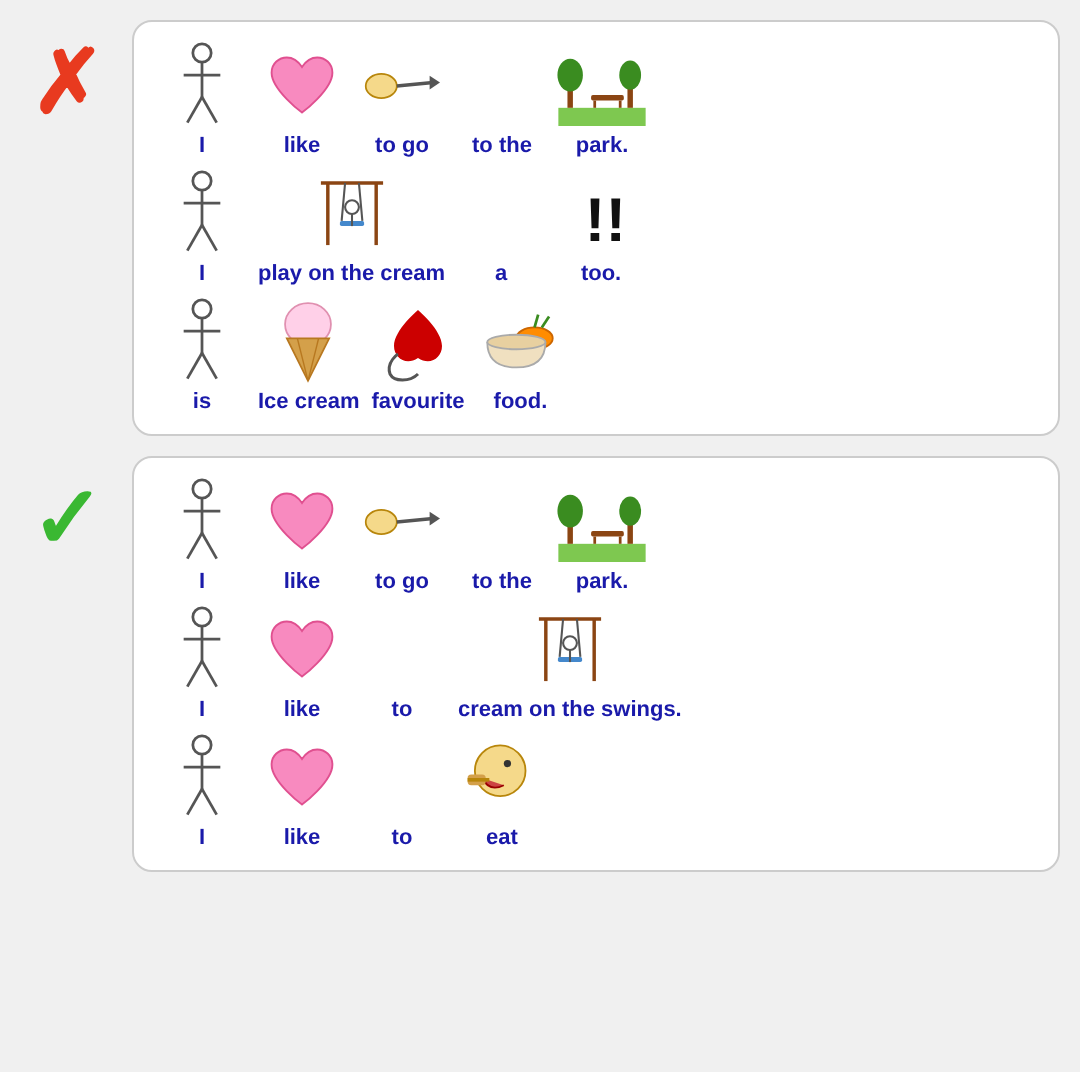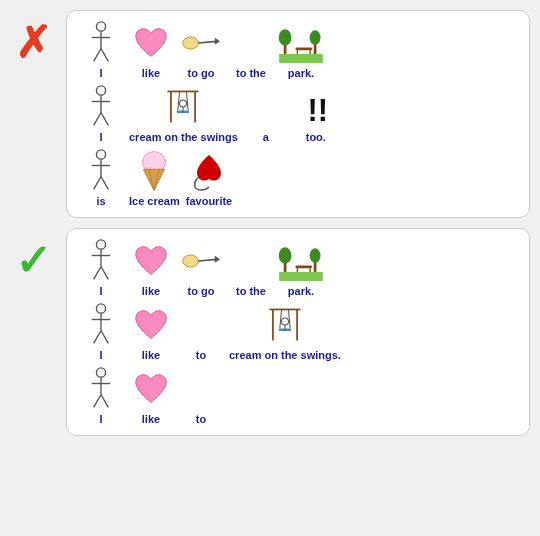--- a/index.html
+++ b/index.html
@@ -205,21 +205,21 @@
             <line x1="36" y1="4" x2="36" y2="40" stroke="#8B4513" stroke-width="2"></line>
 
             <line x1="18" y1="4" x2="16" y2="26" stroke="#555" stroke-width="1.2"></line>
             <line x1="26" y1="4" x2="28" y2="26" stroke="#555" stroke-width="1.2"></line>
             <rect x="15" y="26" width="14" height="3" fill="#4488cc" rx="1"></rect>
 
             <circle cx="22" cy="18" r="4" fill="none" stroke="#555" stroke-width="1.2"></circle>
             <line x1="22" y1="22" x2="22" y2="29" stroke="#555" stroke-width="1.2"></line>
           </svg>
         </div>
-        <span class="word-label">cream on the swings</span>
+        <span class="word-label">play on the cream</span>
       </div>
 
       <div class="symbol-word">
         <div class="symbol">
           <svg viewBox="0 0 36 44" width="36" height="44"></svg>
         </div>
         <span class="word-label">a</span>
       </div>
 
 
@@ -268,20 +268,34 @@
         <div class="symbol">
           <svg viewBox="0 0 44 44" width="44" height="44">
 
             <path d="M22,6 C22,6 10,16 10,24 C10,30 16,34 22,30 C28,34 34,30 34,24 C34,16 22,6 22,6Z" fill="#cc0000"></path>
             <path d="M12,28 C12,28 6,32 8,38 C10,42 18,42 22,38" fill="none" stroke="#555" stroke-width="1.5"></path>
           </svg>
         </div>
         <span class="word-label">favourite</span>
       </div>
 
+      <div class="symbol-word">
+        <div class="symbol">
+          <svg class="food-svg" viewBox="0 0 48 44">
+
+            <ellipse cx="32" cy="20" rx="10" ry="6" fill="#ff8c00" stroke="#cc6600" stroke-width="1"></ellipse>
+            <line x1="36" y1="14" x2="40" y2="8" stroke="#3a8c20" stroke-width="1.5"></line>
+            <line x1="32" y1="14" x2="34" y2="7" stroke="#3a8c20" stroke-width="1.5"></line>
+
+            <path d="M6,22 Q6,36 22,36 Q38,36 38,22" fill="#f0e0c0" stroke="#aaa" stroke-width="1"></path>
+            <ellipse cx="22" cy="22" rx="16" ry="4" fill="#e8d0a0" stroke="#aaa" stroke-width="1"></ellipse>
+          </svg>
+        </div>
+        <span class="word-label">food.</span>
+      </div>
     </div>
   </div>
 </div>
 
 <div class="section">
   <div class="marker">
     <span class="check-mark">✓</span>
   </div>
   <div class="card">
 
@@ -404,16 +418,33 @@
         </div>
         <span class="word-label">like</span>
       </div>
       <div class="symbol-word">
         <div class="symbol">
           <svg viewBox="0 0 36 44" width="36" height="44"></svg>
         </div>
         <span class="word-label">to</span>
       </div>
 
+      <div class="symbol-word">
+        <div class="symbol">
+          <svg class="eating-svg" viewBox="0 0 42 44">
+
+            <ellipse cx="20" cy="18" rx="14" ry="14" fill="#f5d98a" stroke="#b8860b" stroke-width="1"></ellipse>
+
+            <circle cx="24" cy="14" r="2" fill="#333"></circle>
+
+            <path d="M10,22 Q14,30 22,26" fill="#cc4444" stroke="#990000" stroke-width="1"></path>
+
+            <rect x="2" y="20" width="10" height="6" fill="#d4a04a" rx="2"></rect>
+
+            <line x1="2" y1="23" x2="14" y2="23" stroke="#b8860b" stroke-width="2"></line>
+          </svg>
+        </div>
+        <span class="word-label">eat</span>
+      </div>
 
     </div>
   </div>
 </div>
 
 </body></html>

